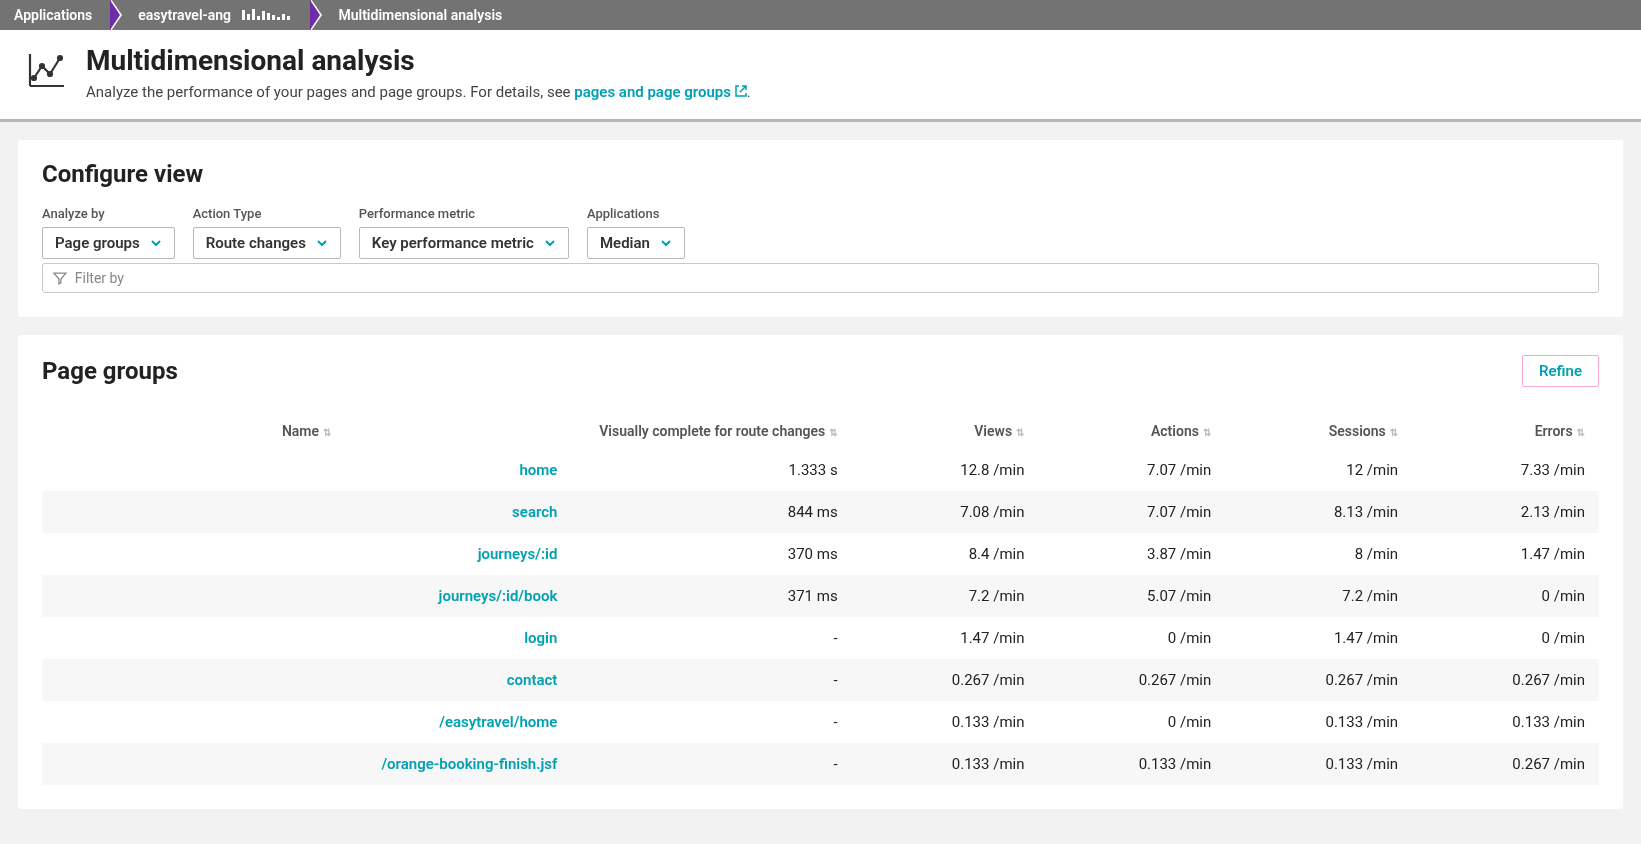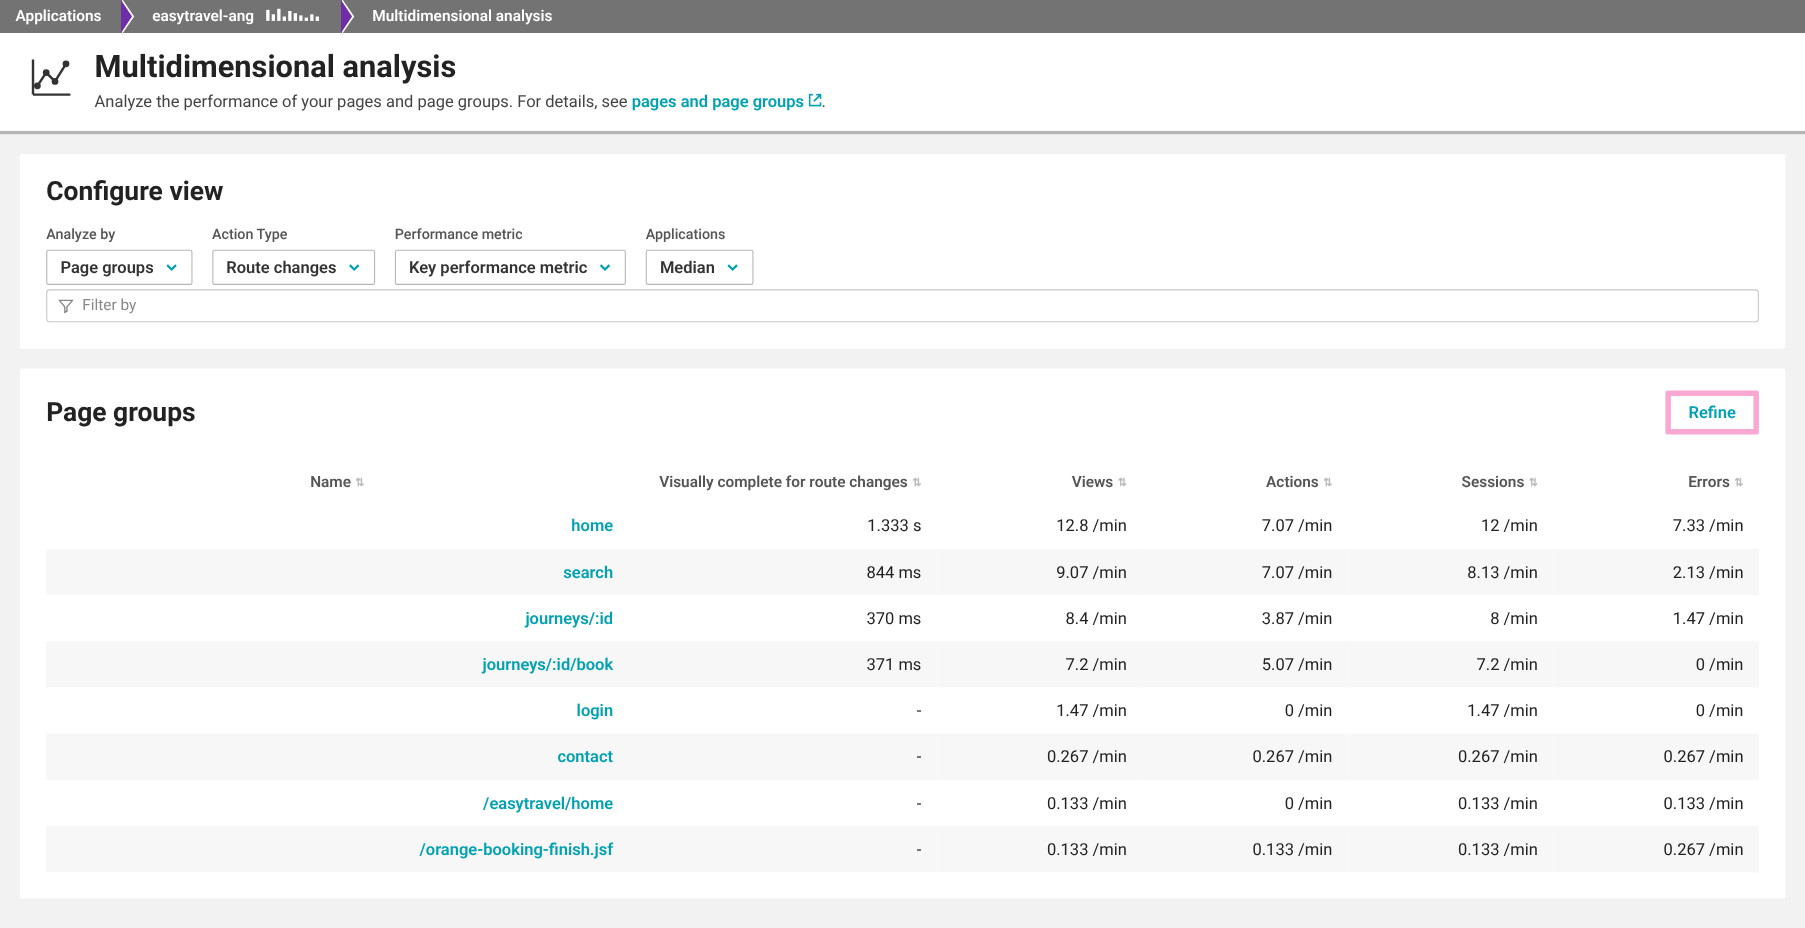--- a/index.html
+++ b/index.html
@@ -35,21 +35,21 @@
 .ctrl-group label { display:block; font-size:13px; color:#555; margin-bottom:6px; font-weight:500;}
 .dropdown { border:1px solid #b7b7b7; background:#fff; padding:6px 12px; font-size:15px; font-weight:600; color:#333; display:flex; align-items:center; gap:10px; cursor:pointer; border-radius:2px;}
 .chev { width:12px; height:12px; }
 
 .filter-bar { border:1px solid #c8c8c8; border-radius:3px; display:flex; align-items:center; padding:6px 10px; margin-top:4px;}
 .filter-bar input{ border:none; outline:none; font-size:14px; width:100%; margin-left:8px; color:#333;}
 .filter-bar input::placeholder{ color:#888; }
 
 
 .results-head { display:flex; justify-content:space-between; align-items:center; margin-bottom:26px;}
-.refine-btn { border:5px solid #f9a8d4; color:#00a1b2; background:#fff; padding:6px 16px; font-size:15px; font-weight:600; border-radius:2px; cursor:pointer;}
+.refine-btn { border:1px solid #f9a8d4; color:#00a1b2; background:#fff; padding:6px 16px; font-size:15px; font-weight:600; border-radius:2px; cursor:pointer;}
 
 table { width:100%; border-collapse:collapse; }
 th { text-align:right; font-size:14px; color:#555; font-weight:600; padding:10px 14px;}
 th:first-child { text-align:center; }
 th .sort{ display:inline-block; margin-left:4px; color:#bbb; font-size:10px; vertical-align:middle;}
 td { text-align:right; font-size:15px; color:#222; padding:12px 14px;}
 td:first-child { text-align:right; }
 td:first-child a { color:#00a1b2; text-decoration:none; font-weight:600; }
 tbody tr:nth-child(even){ background:#f7f7f7; }
 
@@ -169,21 +169,21 @@
           <td><a href="#">home</a></td>
           <td>1.333 s</td>
           <td>12.8 /min</td>
           <td>7.07 /min</td>
           <td>12 /min</td>
           <td>7.33 /min</td>
         </tr>
         <tr>
           <td><a href="#">search</a></td>
           <td>844 ms</td>
-          <td>9.07 /min</td>
+          <td>7.08 /min</td>
           <td>7.07 /min</td>
           <td>8.13 /min</td>
           <td>2.13 /min</td>
         </tr>
         <tr>
           <td><a href="#">journeys/:id</a></td>
           <td>370 ms</td>
           <td>8.4 /min</td>
           <td>3.87 /min</td>
           <td>8 /min</td>

